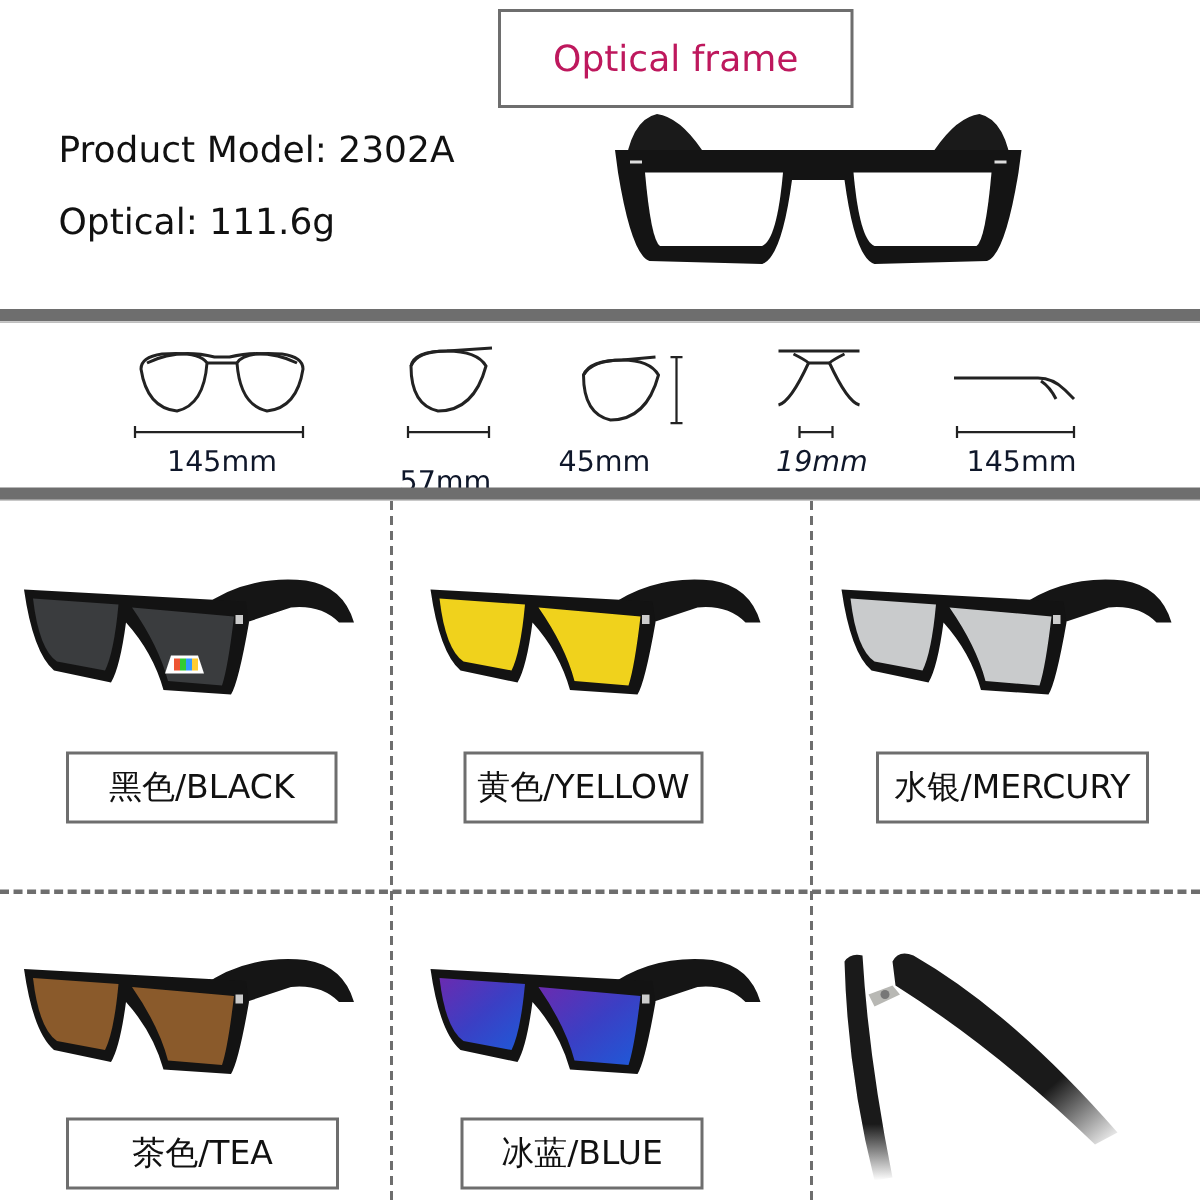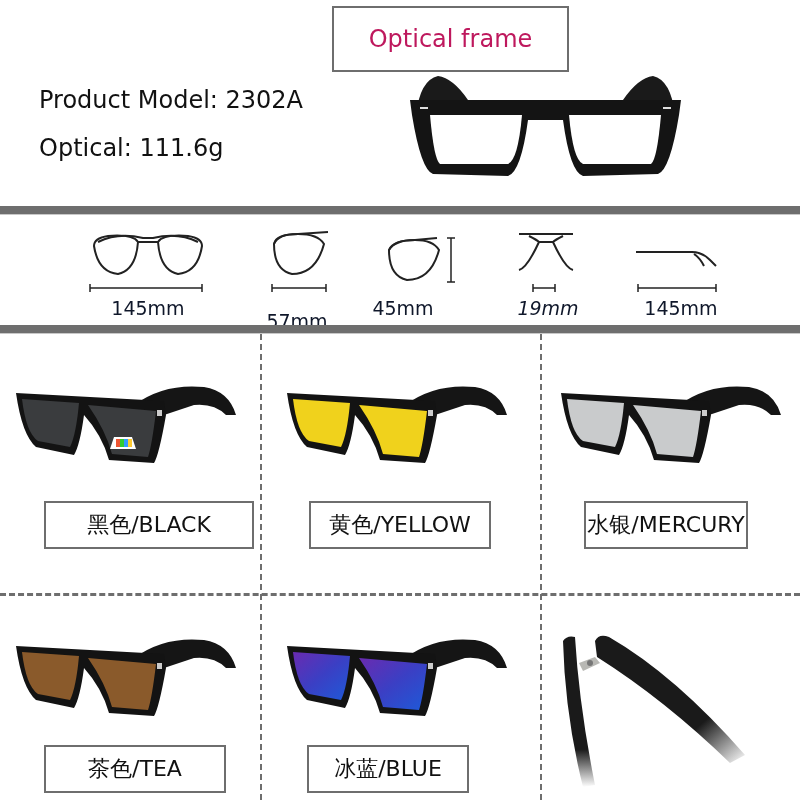--- a/index.html
+++ b/index.html
@@ -109,43 +109,43 @@
     <rect x="143" y="35" width="5" height="6" fill="#ccc"></rect>
     <g>
       <path d="M100 62 L118 62 L122 74 L96 74 Z" fill="#fff"></path>
       <rect x="102" y="64" width="4" height="8" fill="#e53"></rect>
       <rect x="106" y="64" width="4" height="8" fill="#3c3"></rect>
       <rect x="110" y="64" width="4" height="8" fill="#39f"></rect>
       <rect x="114" y="64" width="4" height="8" fill="#fc3"></rect>
     </g>
   </svg>
 </div>
-<div class="abs label-box" style="left:44px;top:501px;width:210px;">黑色/BLACK</div>
+<div class="abs label-box" style="left:44px;top:501px;width:181px;">黑色/BLACK</div>
 
 <div class="abs" style="left:285px;top:375px;">
   <svg width="225" height="100" viewBox="0 0 225 100">
     <path d="M120 30 Q150 8 190 12 Q215 16 222 40 L212 40 Q200 28 180 30 L150 40 Z" fill="#151515"></path>
     <path d="M2 18 L150 26 L152 40 Q145 80 140 88 L95 85 Q88 60 70 40 Q66 70 60 80 L22 72 Q8 60 2 18 Z" fill="#131313"></path>
     <path d="M8 24 L65 28 Q62 60 56 72 L24 66 Q12 58 8 24 Z" fill="#f0d21c"></path>
     <path d="M74 30 L142 36 Q138 70 134 82 L98 79 Q92 56 74 30 Z" fill="#f0d21c"></path>
     <rect x="143" y="35" width="5" height="6" fill="#ccc"></rect>
   </svg>
 </div>
-<div class="abs label-box" style="left:309px;top:501px;width:182px;">黄色/YELLOW</div>
+<div class="abs label-box" style="left:309px;top:501px;width:160px;">黄色/YELLOW</div>
 
 <div class="abs" style="left:559px;top:375px;">
   <svg width="225" height="100" viewBox="0 0 225 100">
     <path d="M120 30 Q150 8 190 12 Q215 16 222 40 L212 40 Q200 28 180 30 L150 40 Z" fill="#151515"></path>
     <path d="M2 18 L150 26 L152 40 Q145 80 140 88 L95 85 Q88 60 70 40 Q66 70 60 80 L22 72 Q8 60 2 18 Z" fill="#131313"></path>
     <path d="M8 24 L65 28 Q62 60 56 72 L24 66 Q12 58 8 24 Z" fill="#c9cbcc"></path>
     <path d="M74 30 L142 36 Q138 70 134 82 L98 79 Q92 56 74 30 Z" fill="#c9cbcc"></path>
     <rect x="143" y="35" width="5" height="6" fill="#ccc"></rect>
   </svg>
 </div>
-<div class="abs label-box" style="left:584px;top:501px;width:164px;">水银/MERCURY</div>
+<div class="abs label-box" style="left:584px;top:501px;width:182px;">水银/MERCURY</div>
 
 <div class="abs" style="left:14px;top:628px;">
   <svg width="225" height="100" viewBox="0 0 225 100">
     <path d="M120 30 Q150 8 190 12 Q215 16 222 40 L212 40 Q200 28 180 30 L150 40 Z" fill="#151515"></path>
     <path d="M2 18 L150 26 L152 40 Q145 80 140 88 L95 85 Q88 60 70 40 Q66 70 60 80 L22 72 Q8 60 2 18 Z" fill="#131313"></path>
     <path d="M8 24 L65 28 Q62 60 56 72 L24 66 Q12 58 8 24 Z" fill="#8a5a2b"></path>
     <path d="M74 30 L142 36 Q138 70 134 82 L98 79 Q92 56 74 30 Z" fill="#8a5a2b"></path>
     <rect x="143" y="35" width="5" height="6" fill="#ccc"></rect>
   </svg>
 </div>

